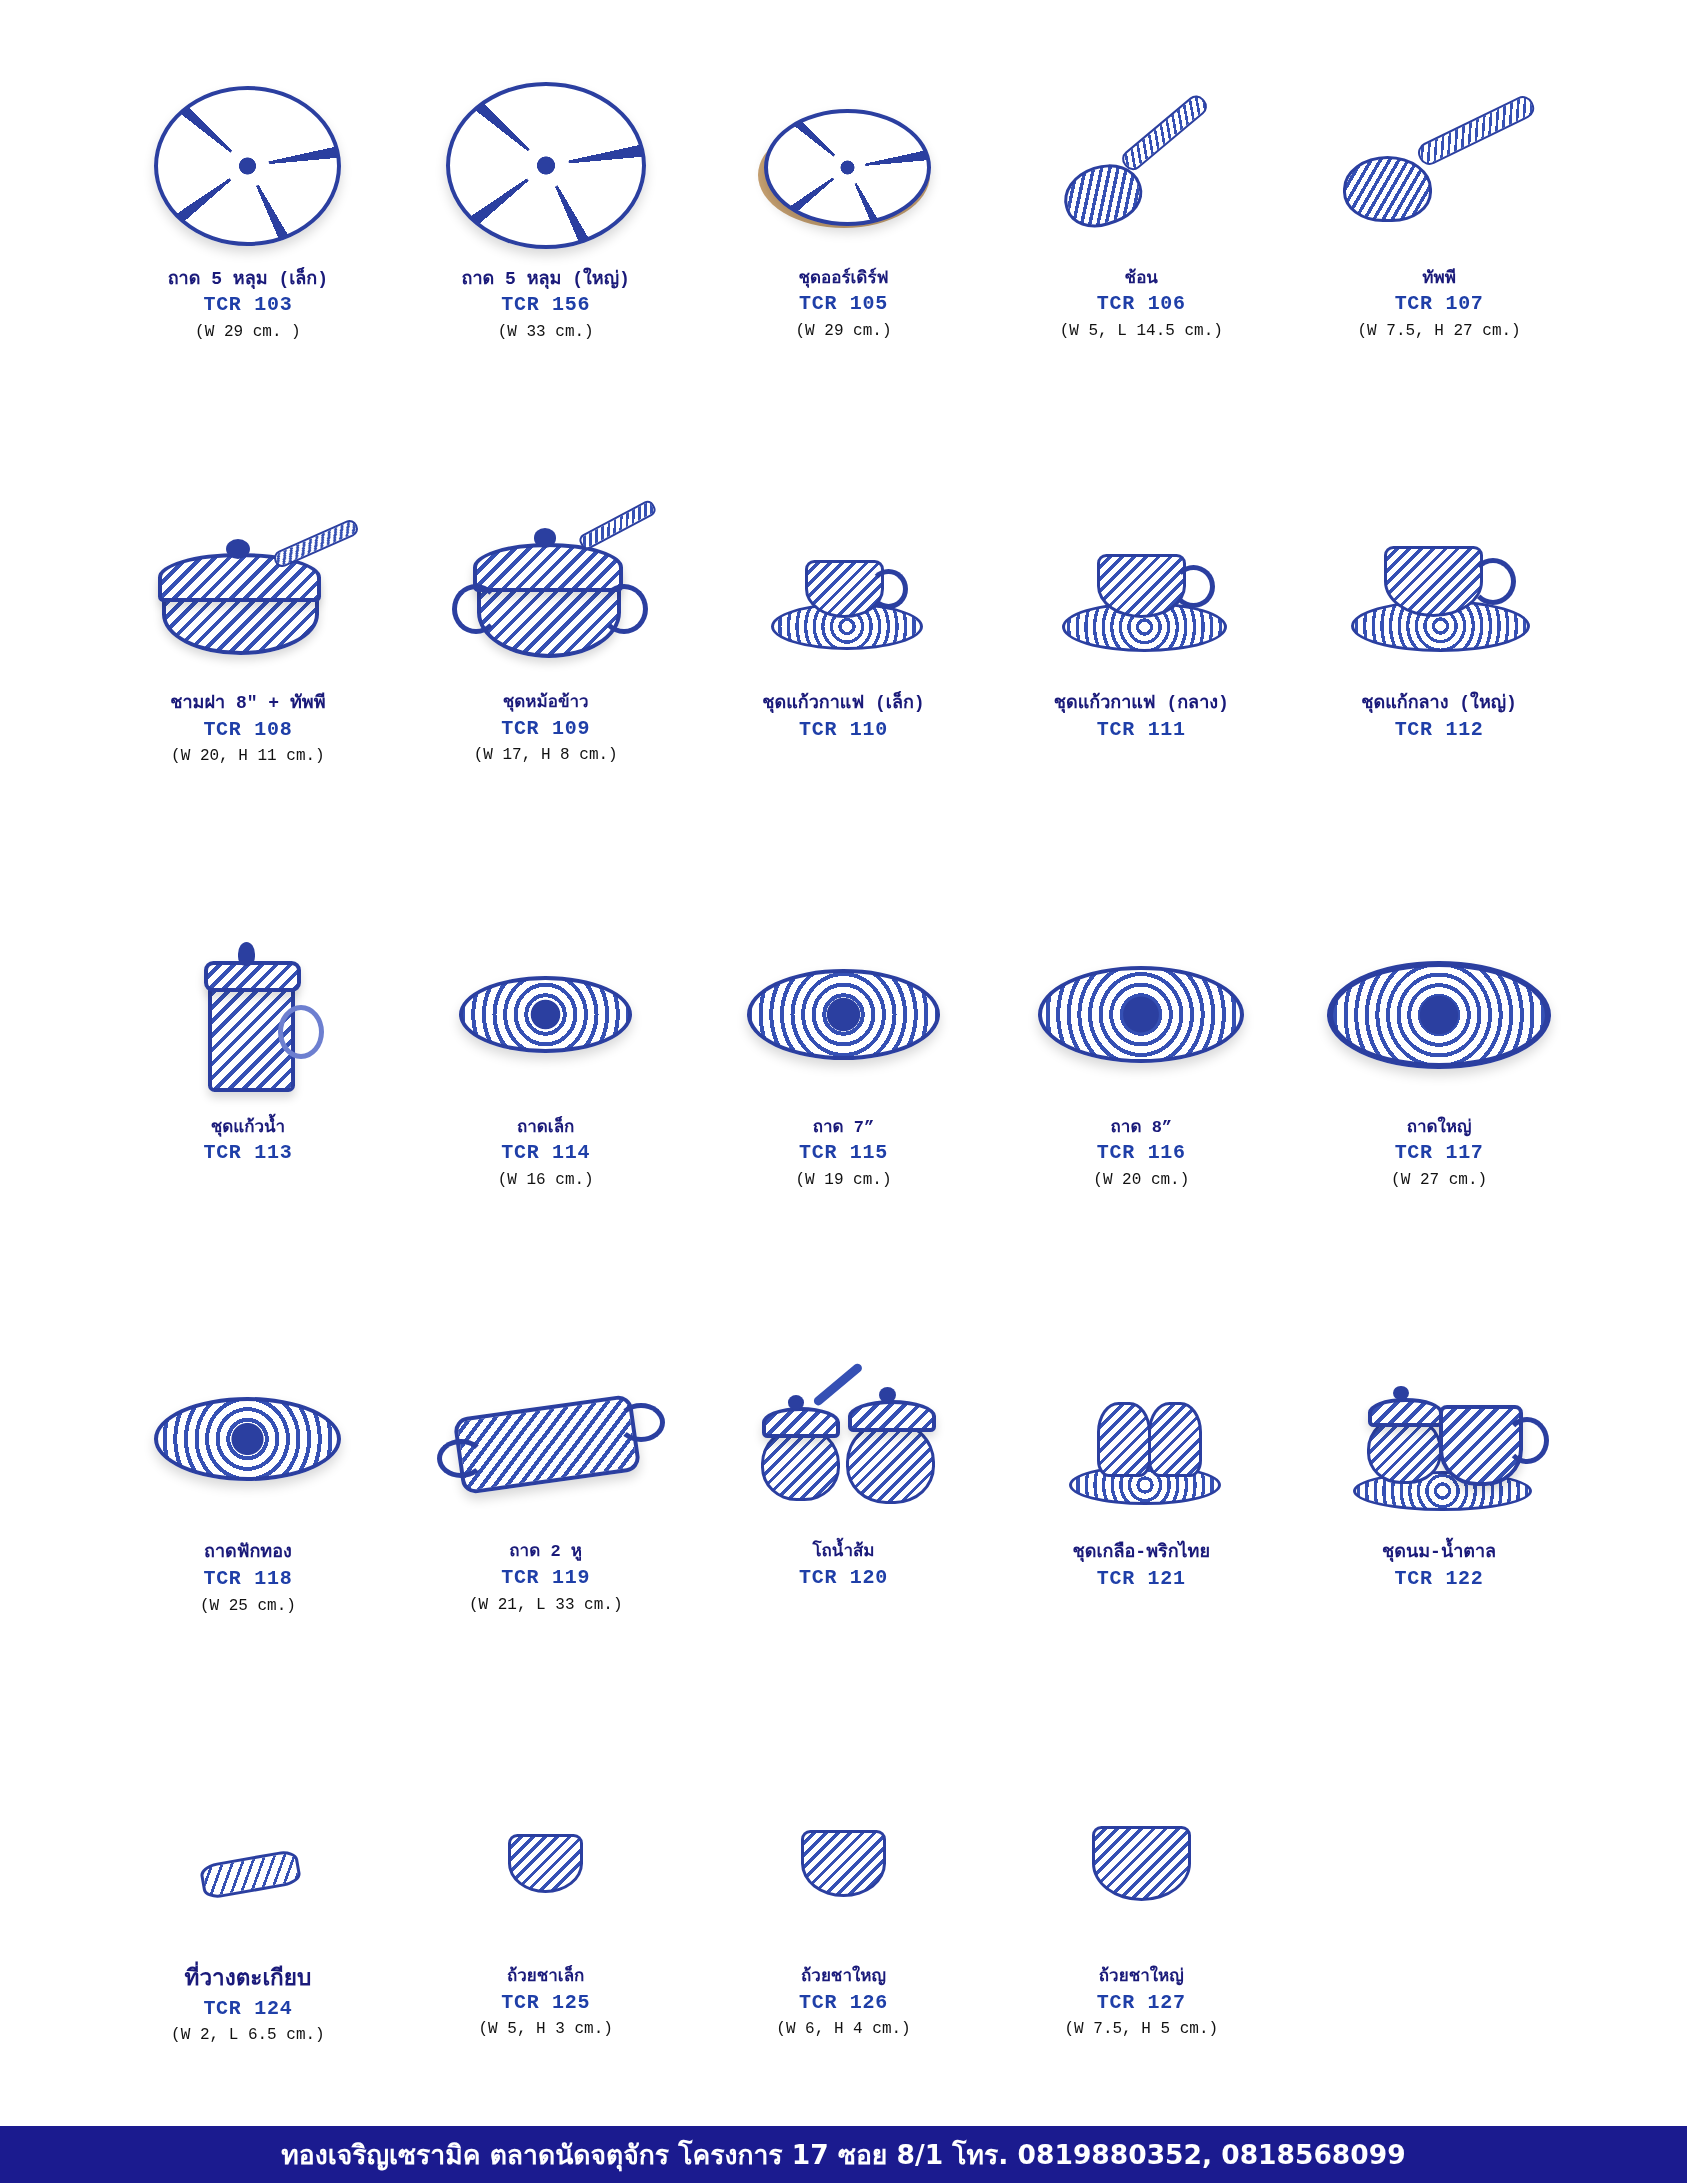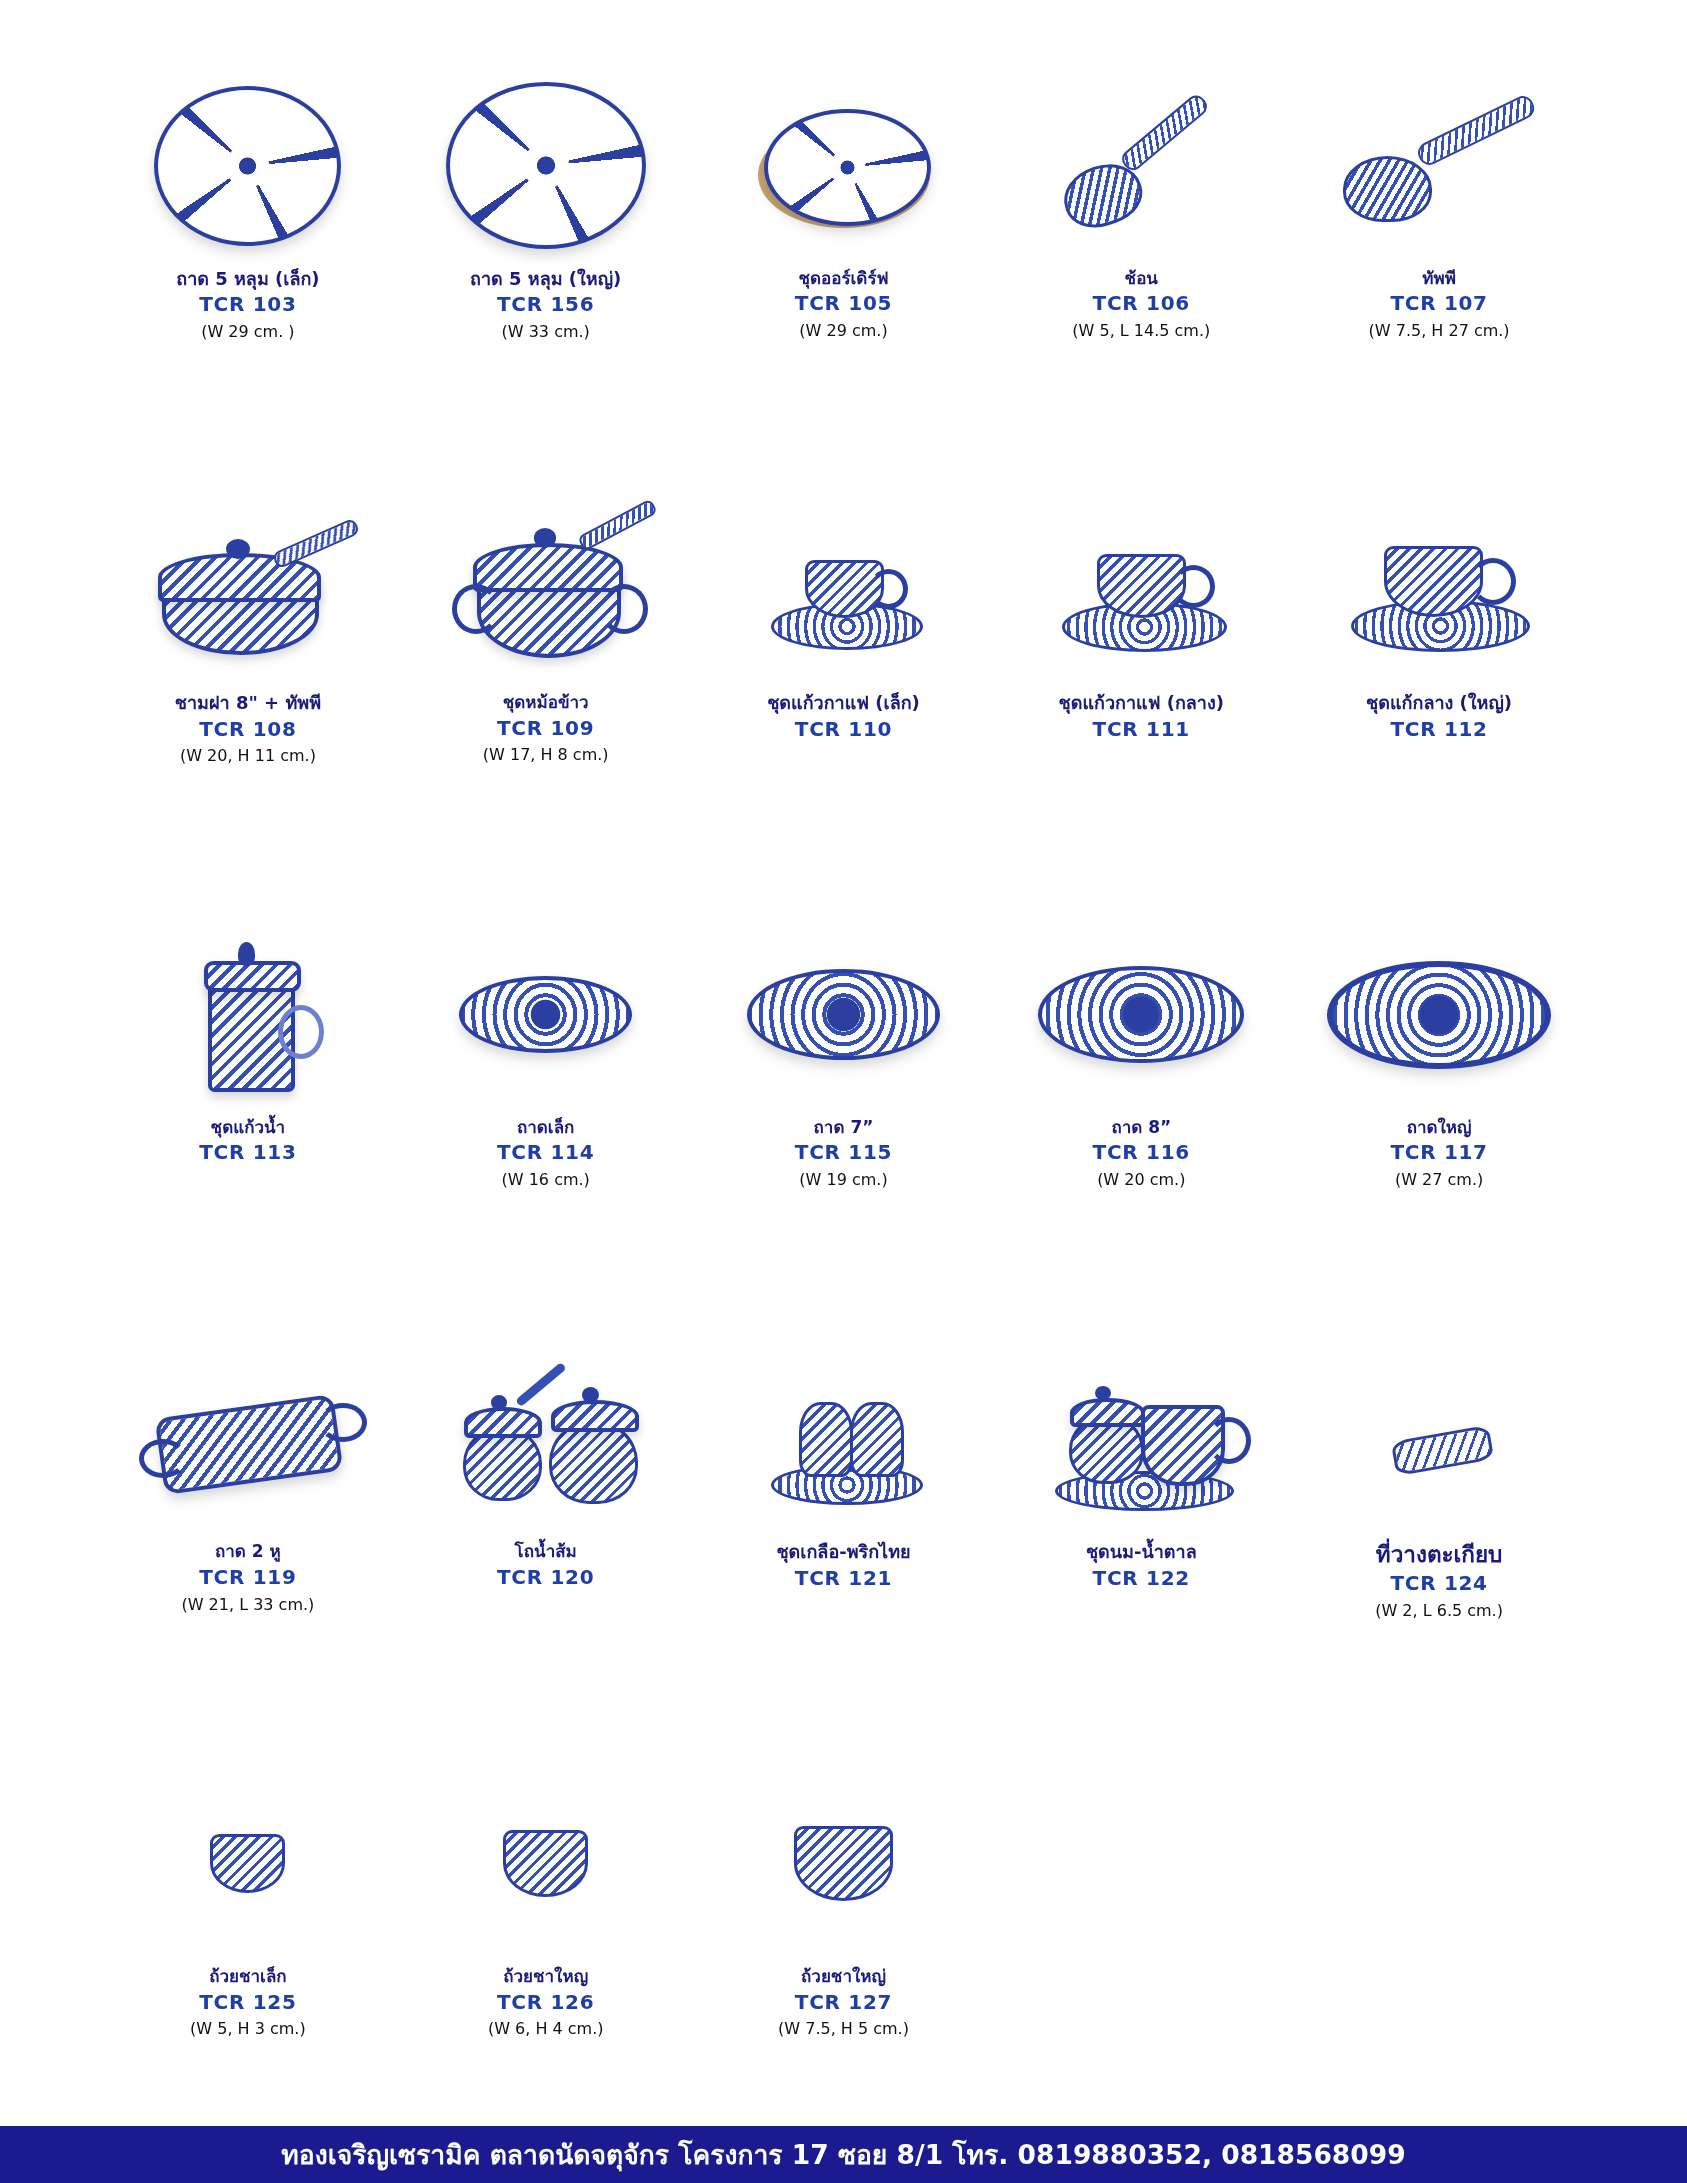--- a/index.html
+++ b/index.html
@@ -45,20 +45,21 @@
     width: 100%;
     display: flex;
     align-items: center;
     justify-content: center;
     position: relative;
   }
   .caption {
     text-align: center;
     line-height: 1.15;
     margin-top: 4px;
+    font-family: Liberation Mono, monospace;
   }
   .cap-name {
     color: #1a1a7a;
     font-weight: bold;
     display: block;
   }
   .cap-name.big { font-size: 17px; }
   .cap-name.mid { font-size: 22.5px; }
   .cap-name.small { font-size: 18px; }
   .cap-code {
@@ -380,20 +381,30 @@
       <div class="art">
         <div class="plate flat" style="width:212px;height:96px;border-width:6.6px;"></div>
       </div>
       <div class="caption">
         <span class="cap-name big">ถาดใหญ่</span>
         <span class="cap-code">TCR 117</span>
         <span class="cap-dim">(W 27 cm.)</span>
       </div>
     </div>
 
+    <div class="cell">
+      <div class="art">
+        <div class="plate flat" style="width:179px;height:76px;border-radius:50%/50%;"></div>
+      </div>
+      <div class="caption">
+        <span class="cap-name small">ถาดฟักทอง</span>
+        <span class="cap-code">TCR 118</span>
+        <span class="cap-dim">(W 25 cm.)</span>
+      </div>
+    </div>
 
     <div class="cell">
       <div class="art">
         <div style="position:relative;width:218px;height:126px;">
           <div class="tray-rect" style="position:absolute;left:20px;top:30px;width:172px;height:69px;"></div>
           <div class="handle" style="left:0px;top:63px;width:38px;height:29px;border-right-color:transparent;"></div>
           <div class="handle" style="left:180px;top:26.5px;width:38px;height:29px;border-left-color:transparent;"></div>
         </div>
       </div>
       <div class="caption">

